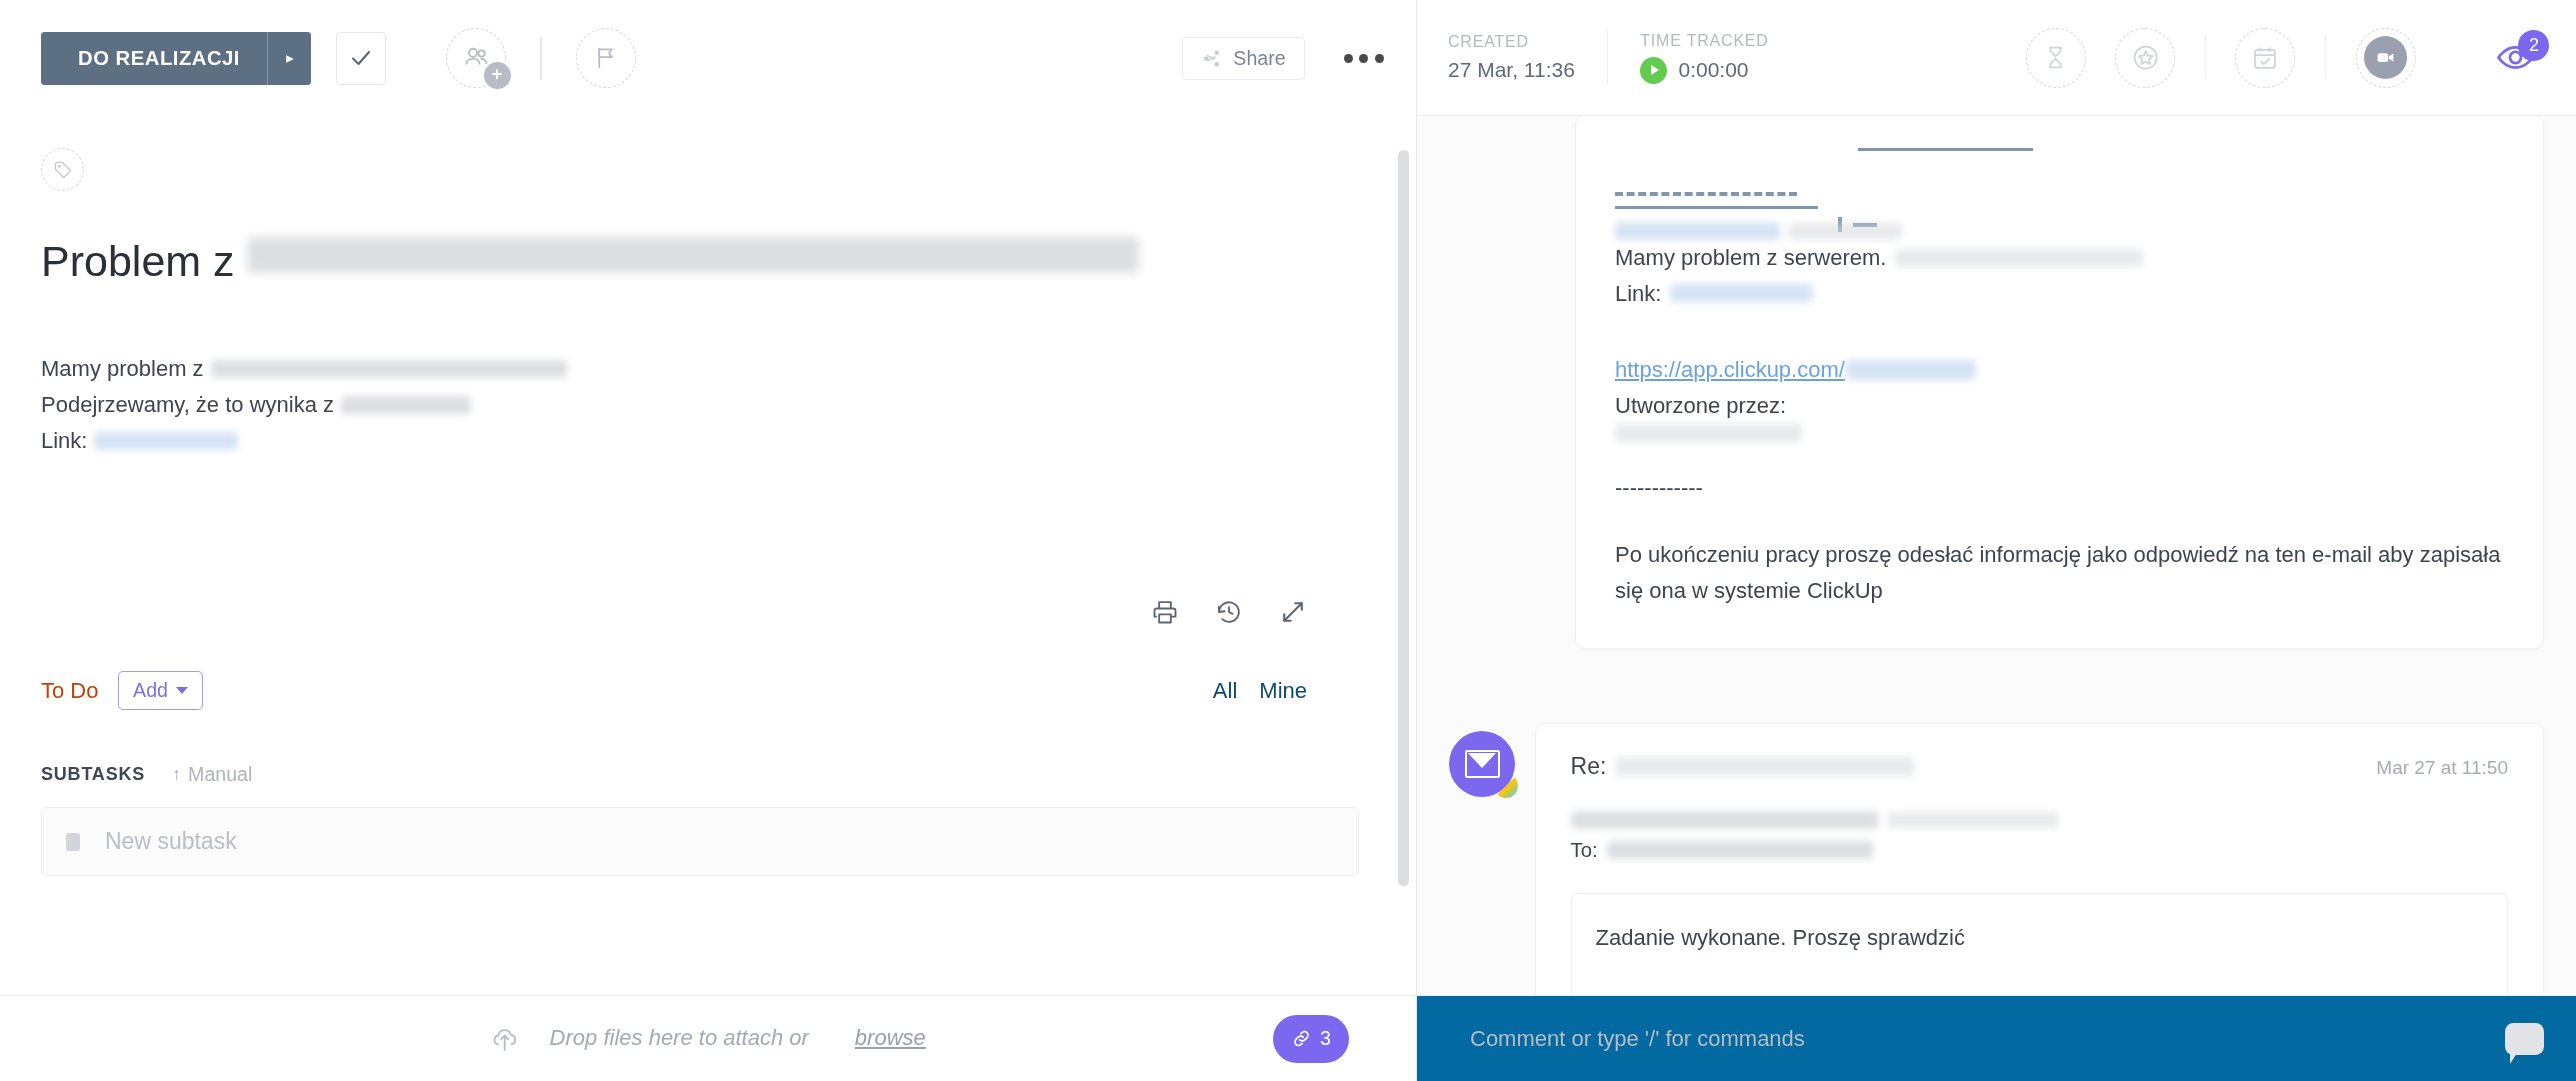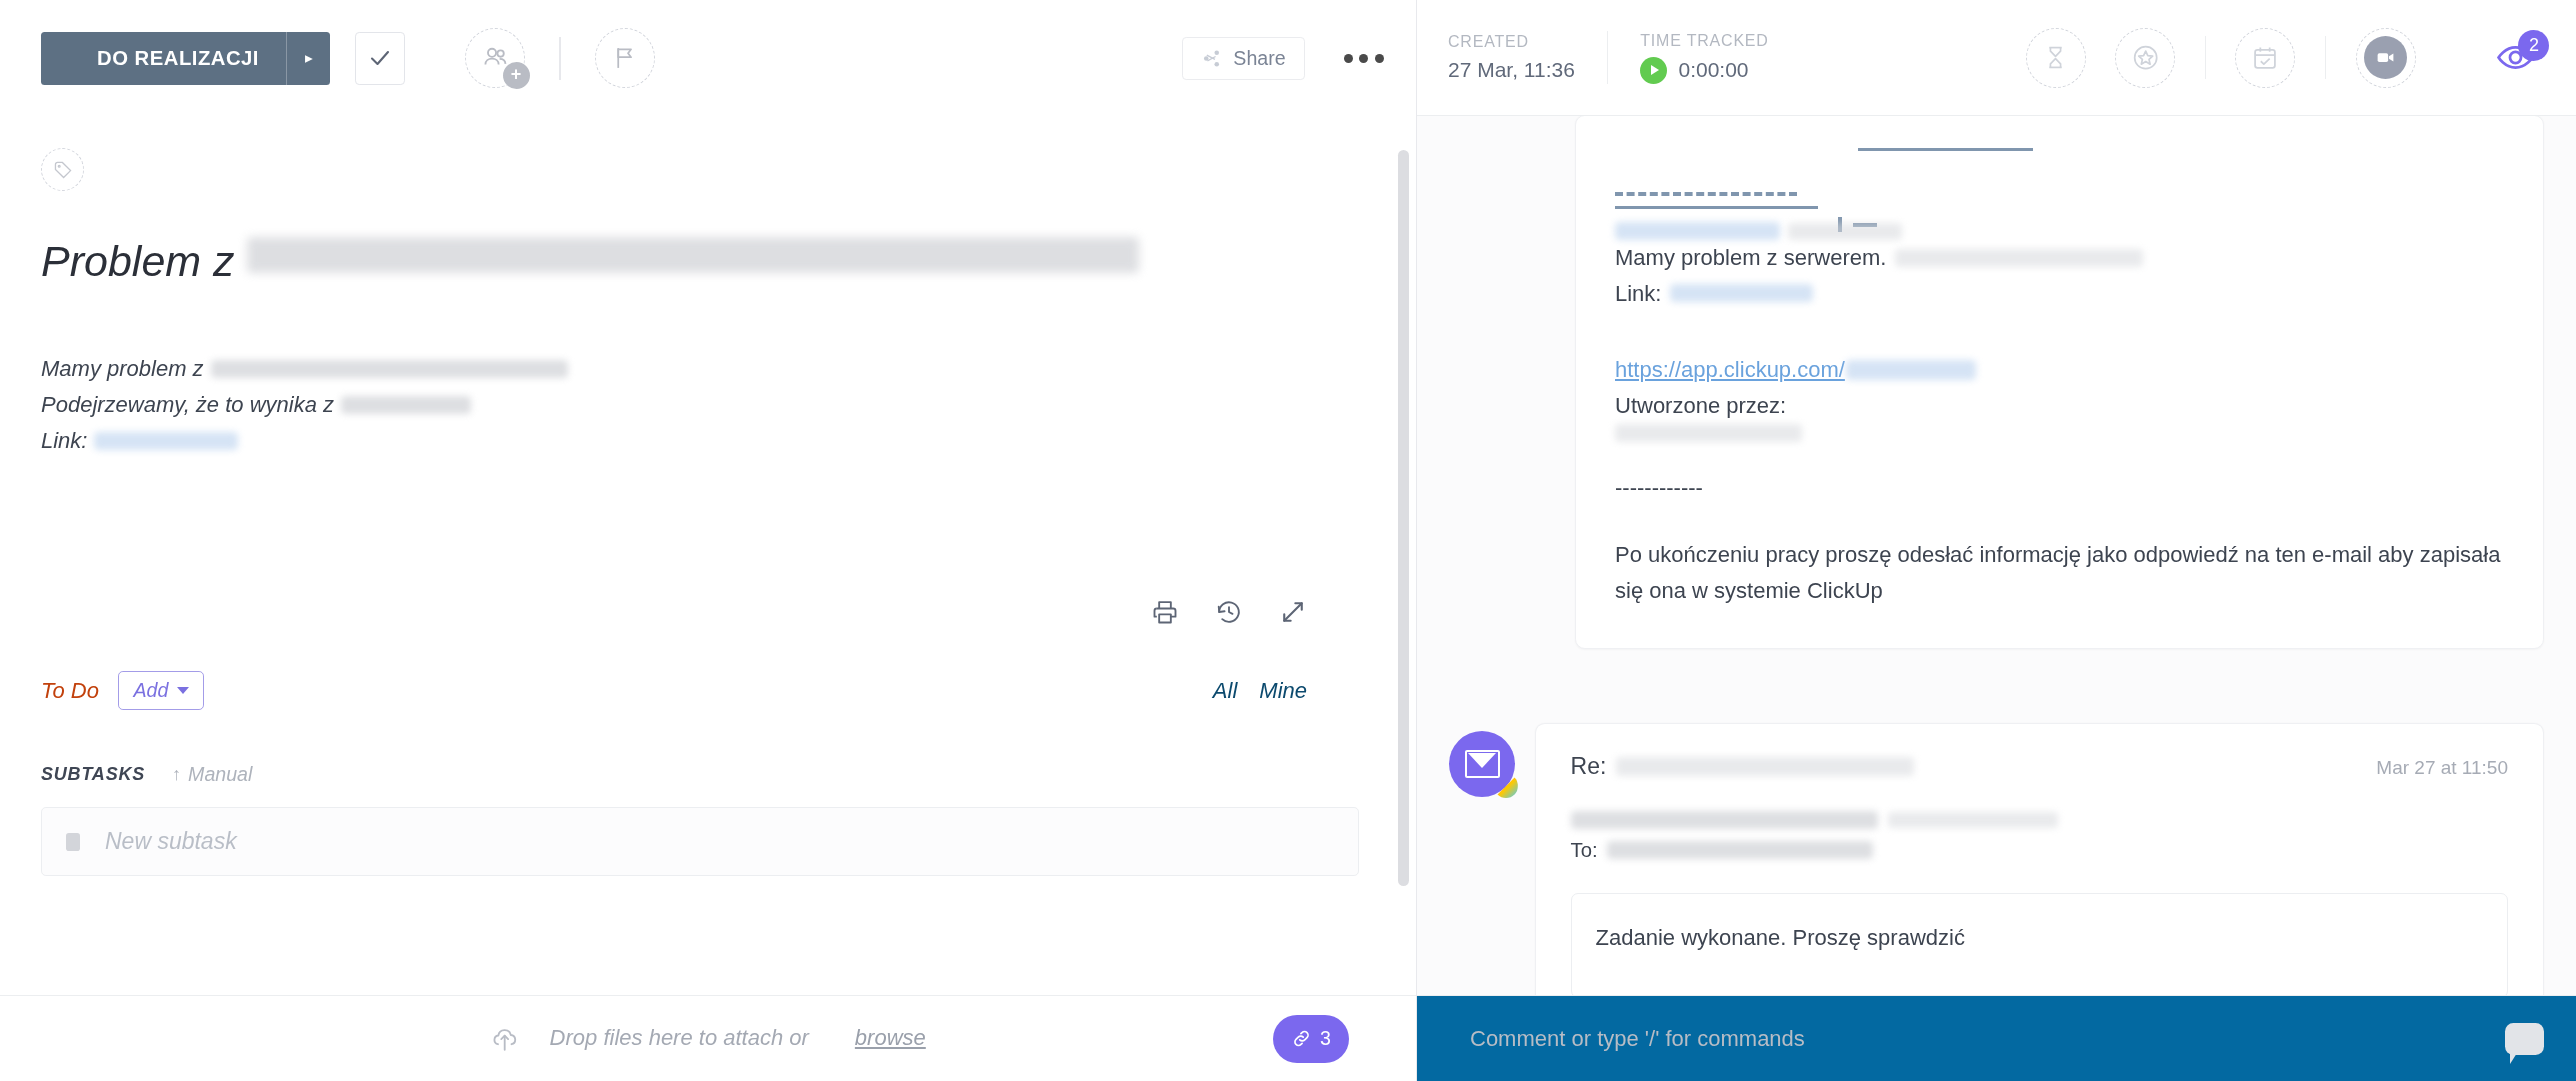--- a/index.html
+++ b/index.html
@@ -42,21 +42,20 @@
     background: #5d7083;
   }
   .status-pill-label {
     display: flex; align-items: center;
     padding: 0 27px 0 37px;
     color: #ffffff;
     font-size: 20.3px;
     font-weight: 700;
     letter-spacing: 0.5px;
     white-space: nowrap;
-    margin-left: 19px;
   }
   .status-pill-sep { width: 1.4px; background: rgba(255,255,255,0.28); }
   .status-pill-caret {
     width: 43px;
     display: flex; align-items: center; justify-content: center;
     color: #ffffff; font-size: 15.4px;
   }
   .check-btn {
     margin-left: 25px;
     width: 50px; height: 53px;
@@ -117,21 +116,20 @@
   }
   .left-scroll-track {
     position: absolute;
     top: 34px; right: 7px;
     width: 11.2px; height: 736px;
     background: #dcdde1;
     border-radius: 5.6px;
   }
   .left-content {
     padding: 32px 49px 0 41px;
-    font-style: italic;
   }
   .tag-circle { margin-bottom: 46px; }
   .tag-circle .dashed-circle { width: 43px; height: 43px; }
 
   .task-title {
     font-size: 43px;
     line-height: 1.15;
     color: #2b2f38;
     font-weight: 400;
     display: flex;

